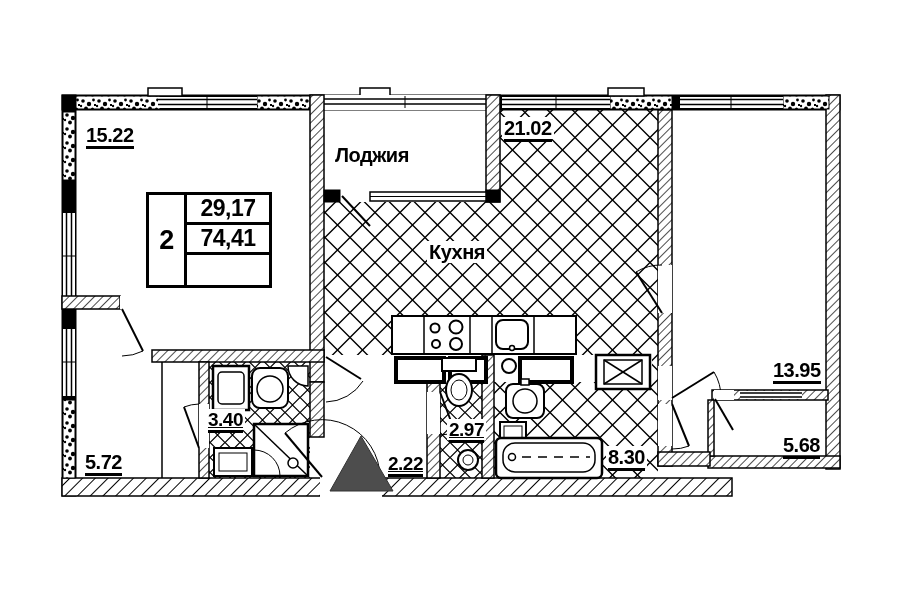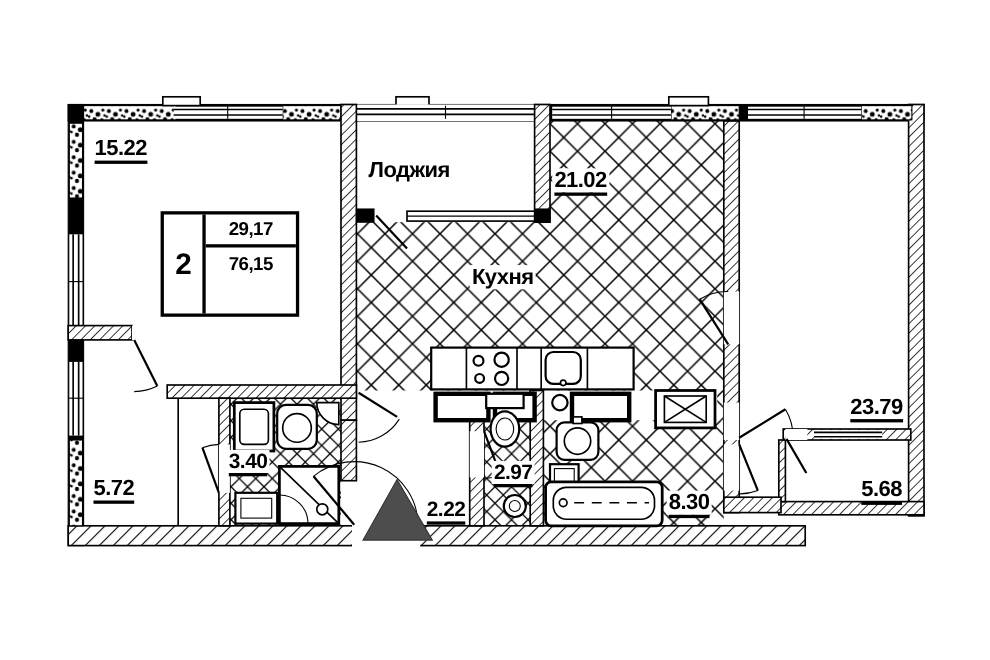--- a/index.html
+++ b/index.html
@@ -2,27 +2,27 @@
 <html><head>
 <meta charset="utf-8">
 <style>
   html,body{margin:0;padding:0;background:#fff;}
   .stage{position:relative;width:900px;height:600px;background:#ffffff;overflow:hidden;
          font-family:"Liberation Sans",sans-serif;padding-left:48px;}
   .stage svg{position:absolute;left:0;top:0;}
   .lbl{position:absolute;font-weight:700;font-size:20px;color:#000;letter-spacing:-0.5px;
        line-height:1;background:#fff;padding:1px 2px;white-space:nowrap;}
   .u{border-bottom:3px solid #000;}
-  .lbl.small{font-size:19px;}
+  .lbl.small{font-size:19px;text-decoration:underline;}
   .lbl.big{font-size:22px;}
   .info-table{position:absolute;left:146px;top:192px;display:grid;
               grid-template-columns:38px 82px;grid-auto-rows:30px;
               border:3px solid #000;background:#fff;}
   .info-table .cell{display:flex;align-items:center;justify-content:center;
-                    font-weight:700;font-size:17px;letter-spacing:-0.5px;border:0;}
+                    font-weight:700;font-size:23px;letter-spacing:-0.5px;border:0;}
   .info-table .c-rooms{grid-row:1/4;font-size:27px;border-right:3px solid #000;}
   .info-table .c-mid{border-bottom:3px solid #000;}
 </style>
 </head>
 <body>
 
 <div class="stage">
 
 <svg width="900" height="600" viewBox="0 0 900 600">
   <defs>
@@ -264,29 +264,29 @@
   <g>
     <rect x="320" y="476" width="62" height="22" fill="#fff"></rect>
     <line x1="322" y1="477" x2="285" y2="433" stroke="#000" stroke-width="2"></line>
     <path d="M380,477 A58,58 0 0 0 285,433" fill="none" stroke="#000" stroke-width="1"></path>
     <polygon points="361,436 330,491 393,491" fill="#4d4d4d" stroke="#333" stroke-width="1"></polygon>
   </g>
 </svg>
 
 <div class="lbl" style="left:84px;top:124px;"><span class="u">15.22</span></div>
 <div class="lbl" style="left:333px;top:144px;background:transparent;"><span>Лоджия</span></div>
-<div class="lbl" style="left:502px;top:117px;margin-top:36px;"><span class="u">21.02</span></div>
+<div class="lbl" style="left:502px;top:117px;"><span class="u">21.02</span></div>
 <div class="lbl" style="left:411px;top:241px;margin-left:16px;"><span>Кухня</span></div>
-<div class="lbl" style="left:771px;top:359px;"><span class="u">23.79</span></div>
+<div class="lbl" style="left:771px;top:359px;"><span class="u">13.95</span></div>
 <div class="lbl" style="left:781px;top:434px;background:transparent;"><span class="u">5.68</span></div>
 <div class="lbl" style="left:606px;top:446px;"><span class="u">8.30</span></div>
 <div class="lbl small" style="left:447px;top:419px;"><span class="u">2.97</span></div>
 <div class="lbl small" style="left:386px;top:453px;background:transparent;"><span class="u">2.22</span></div>
 <div class="lbl small" style="left:206px;top:409px;"><span class="u">3.40</span></div>
-<div class="lbl" style="left:83px;top:433px;background:transparent;text-align:center;"><span class="u">5.72</span></div>
+<div class="lbl" style="left:83px;top:451px;background:transparent;text-align:center;"><span class="u">5.72</span></div>
 
 <div class="info-table">
   <div class="cell c-rooms">2</div>
   <div class="cell c-mid">29,17</div>
-  <div class="cell">76,15</div>
+  <div class="cell c-mid">74,41</div>
 </div>
 
 </div>
 
 </body></html>

